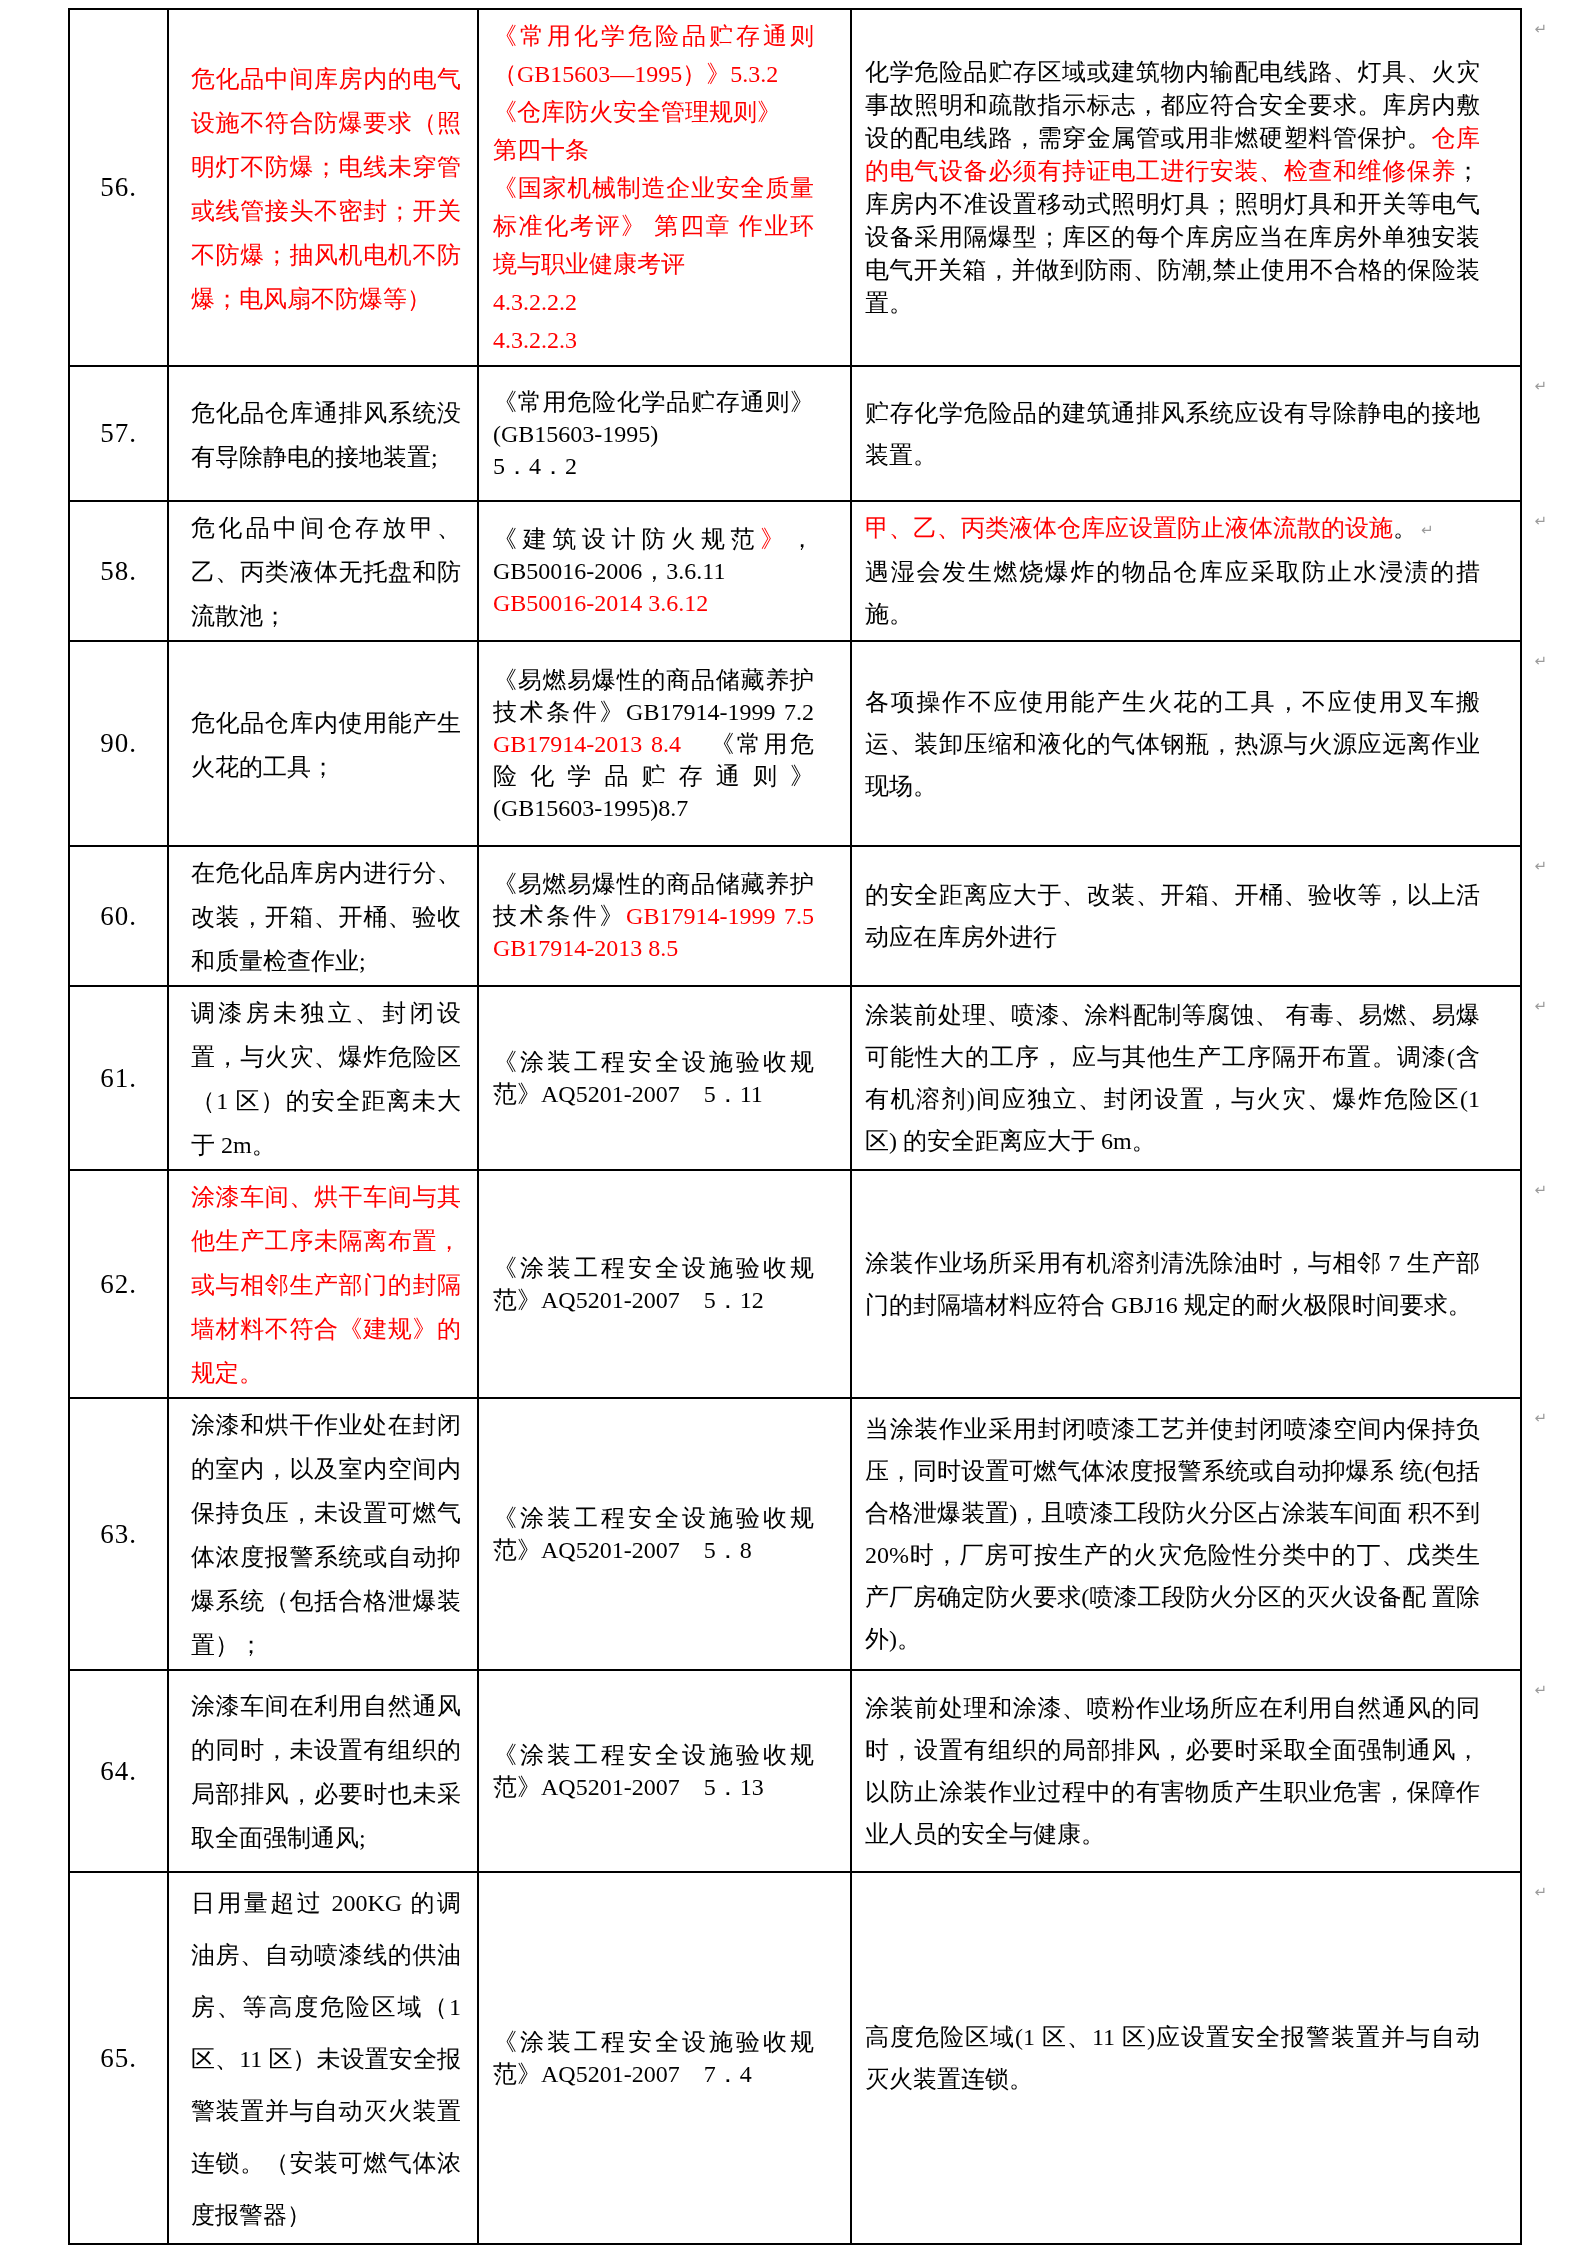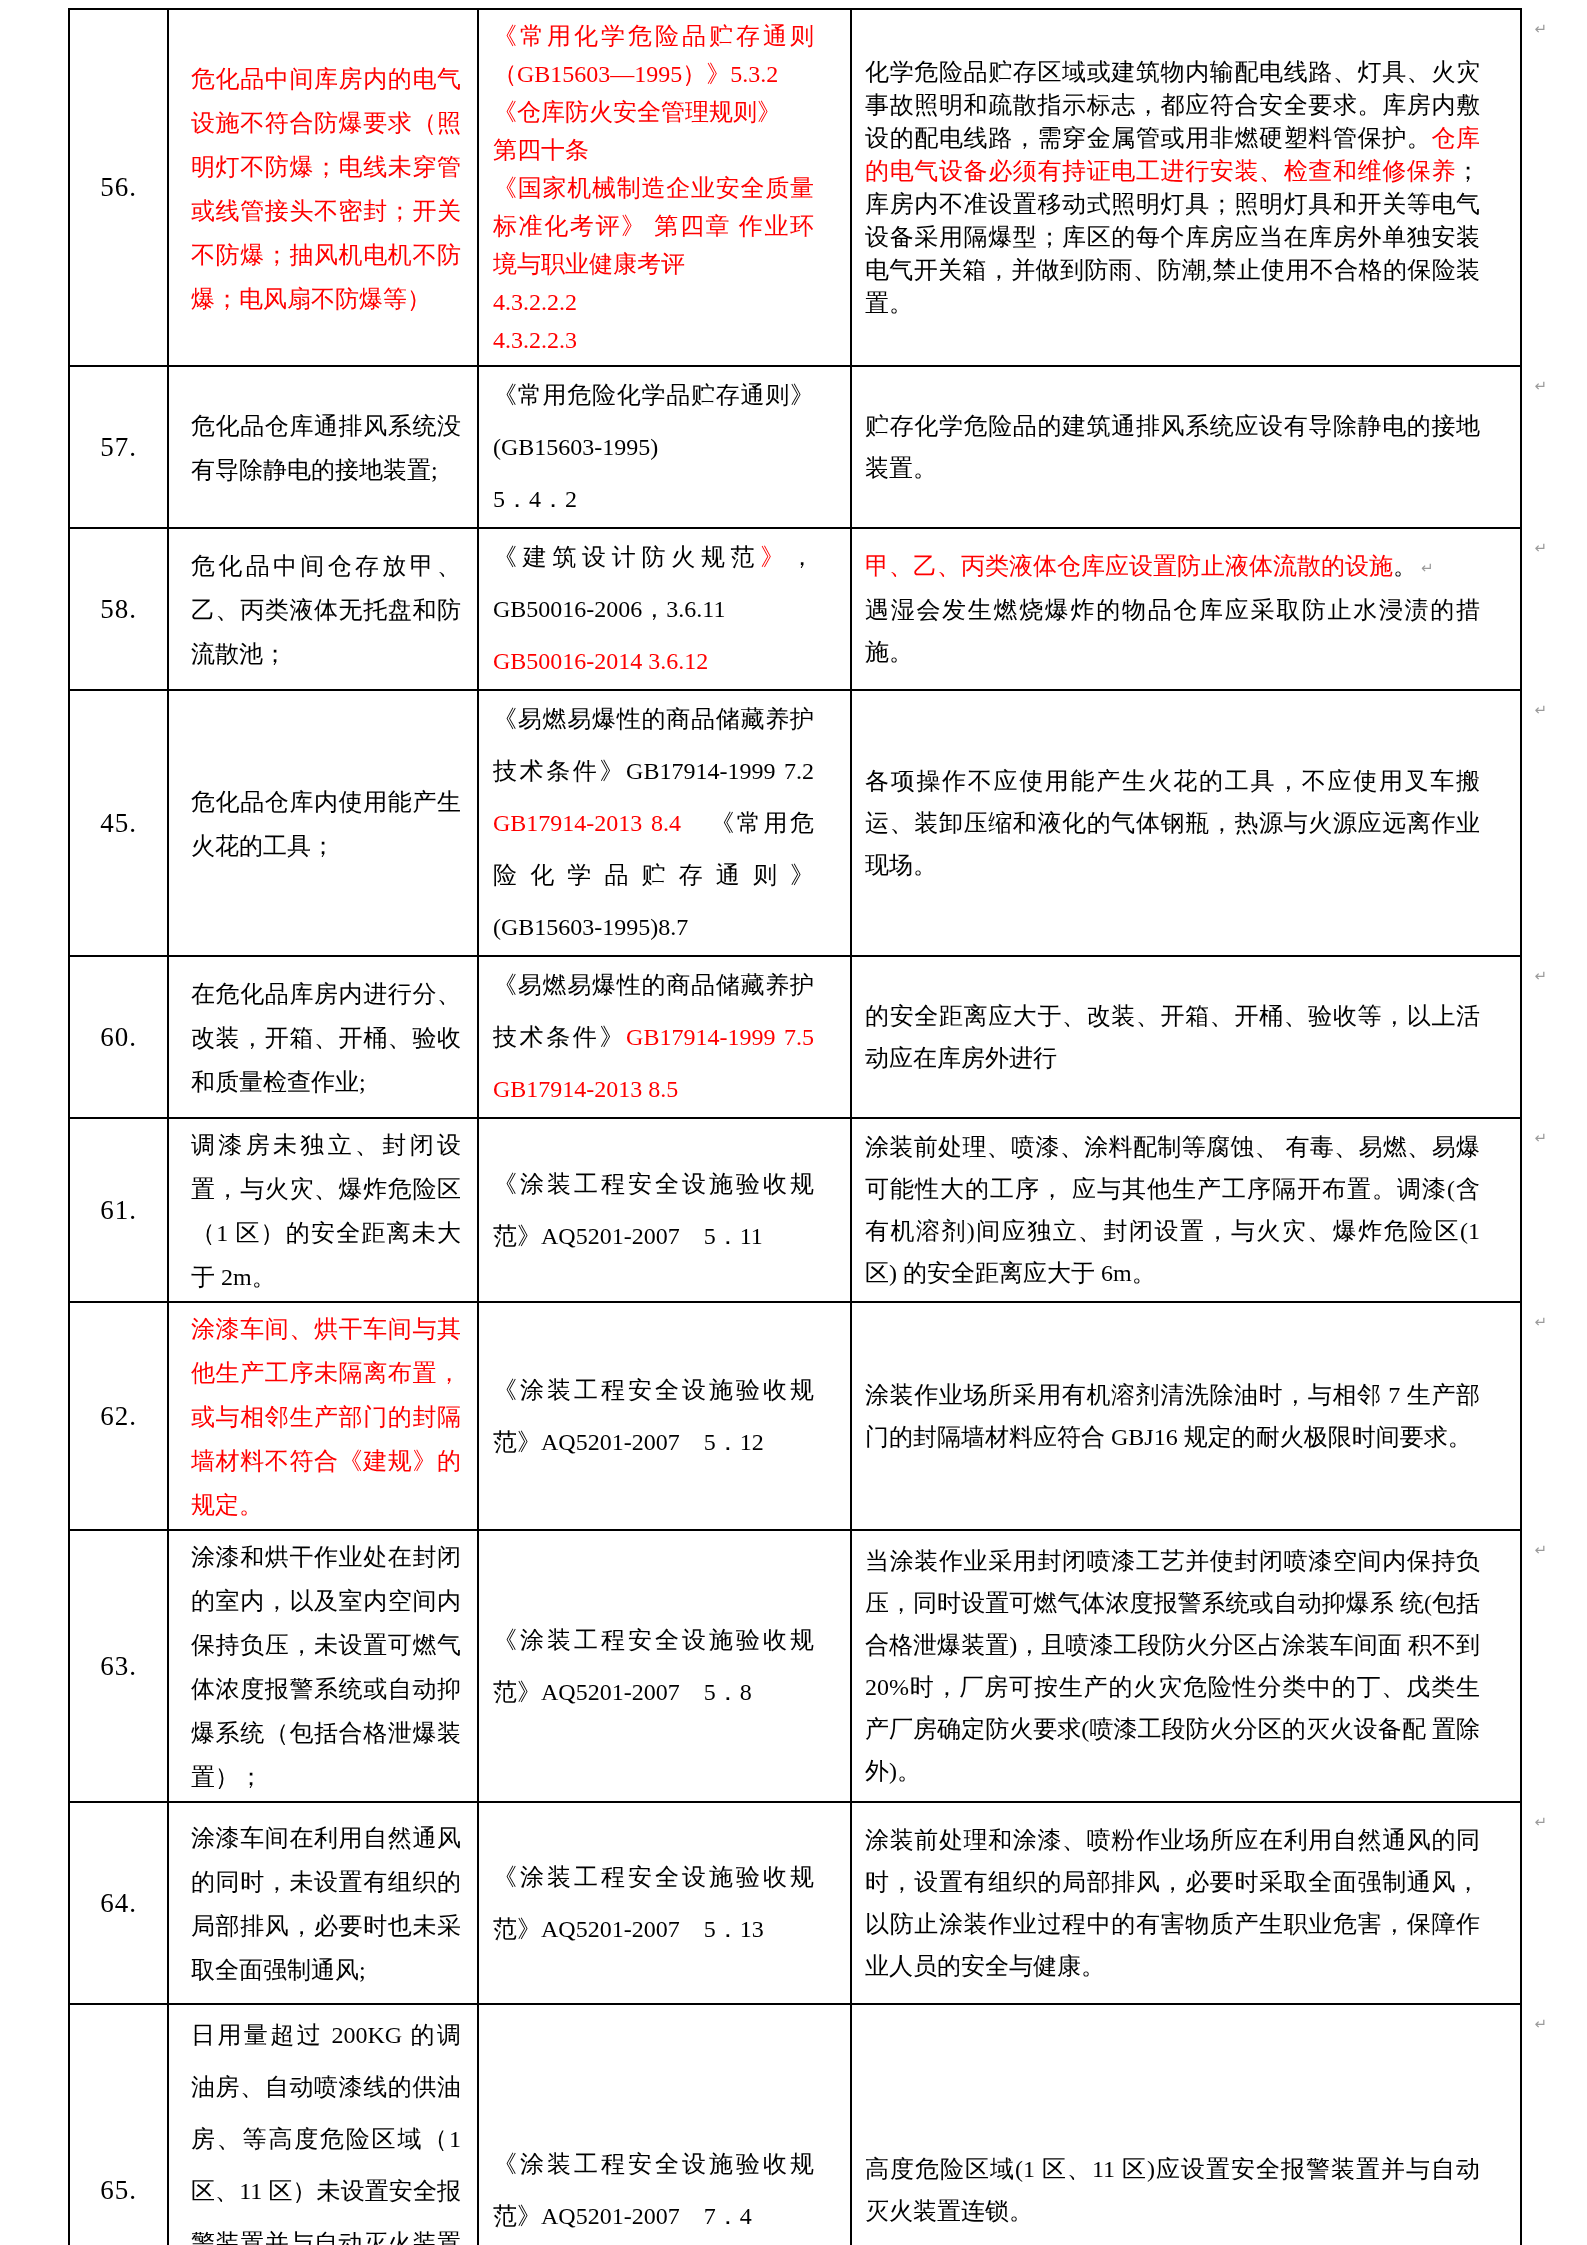--- a/index.html
+++ b/index.html
@@ -17,21 +17,21 @@
     border:2px solid #000;
     padding:12px;vertical-align:middle;position:relative;
     overflow:visible;
   }
   td.c-seq{text-align:center;font-size:27px;letter-spacing:1px;}
   td.c-problem{padding:4px 16px 2px 22px;font-size:24px;}
   td.c-basis{padding:2px 36px 2px 14px;font-size:24px;}
   td.c-req{padding:2px 40px 2px 13px;font-size:24px;}
   td p{margin:0;text-align:justify;text-justify:inter-character;overflow-wrap:break-word;}
   td.c-problem p{line-height:44px;}
-  td.c-basis p{line-height:52px;}
+  td.c-basis p{line-height:32px;}
   td.c-req p{line-height:42px;}
   tr.r0 td.c-basis p{line-height:38px;}
   tr.r0 td.c-req p{line-height:33px;}
   tr.r9 td.c-problem p{line-height:52px;}
   .run-black{color:#000000;}
   .run-red{color:#ff0000;}
   .run-mark{
     color:#9b9b9b;font-size:15px;
     font-family:"DejaVu Sans","Liberation Sans",sans-serif;
     vertical-align:middle;padding-left:4px;
@@ -95,21 +95,21 @@
             <p><span class="run-black">《建筑设计防火规范</span><span class="run-red">》</span><span class="run-black">，GB50016-2006，3.6.11</span></p>
             <p><span class="run-red">GB50016-2014 3.6.12</span></p>
           </td>
           <td class="c-req">
             <p><span class="run-red">甲、乙、丙类液体仓库应设置防止液体流散的设施</span><span class="run-black">。</span><span class="run-mark">↵</span></p>
             <p><span class="run-black">遇湿会发生燃烧爆炸的物品仓库应采取防止水浸渍的措施。</span></p>
             <span class="row-end-mark">↵</span>
           </td>
         </tr>
         <tr class="r3" style="height: 205px;">
-          <td class="c-seq">45.</td>
+          <td class="c-seq">90.</td>
           <td class="c-problem">
             <p><span class="run-black">危化品仓库内使用能产生火花的工具；</span></p>
           </td>
           <td class="c-basis">
             <p><span class="run-black">《易燃易爆性的商品储藏养护技术条件》GB17914-1999 7.2　</span><span class="run-red">GB17914-2013 8.4</span><span class="run-black">　《常用危险化学品贮存通则》(GB15603-1995)8.7</span></p>
           </td>
           <td class="c-req">
             <p><span class="run-black">各项操作不应使用能产生火花的工具，不应使用叉车搬运、装卸压缩和液化的气体钢瓶，热源与火源应远离作业现场。</span></p>
             <span class="row-end-mark">↵</span>
           </td>

